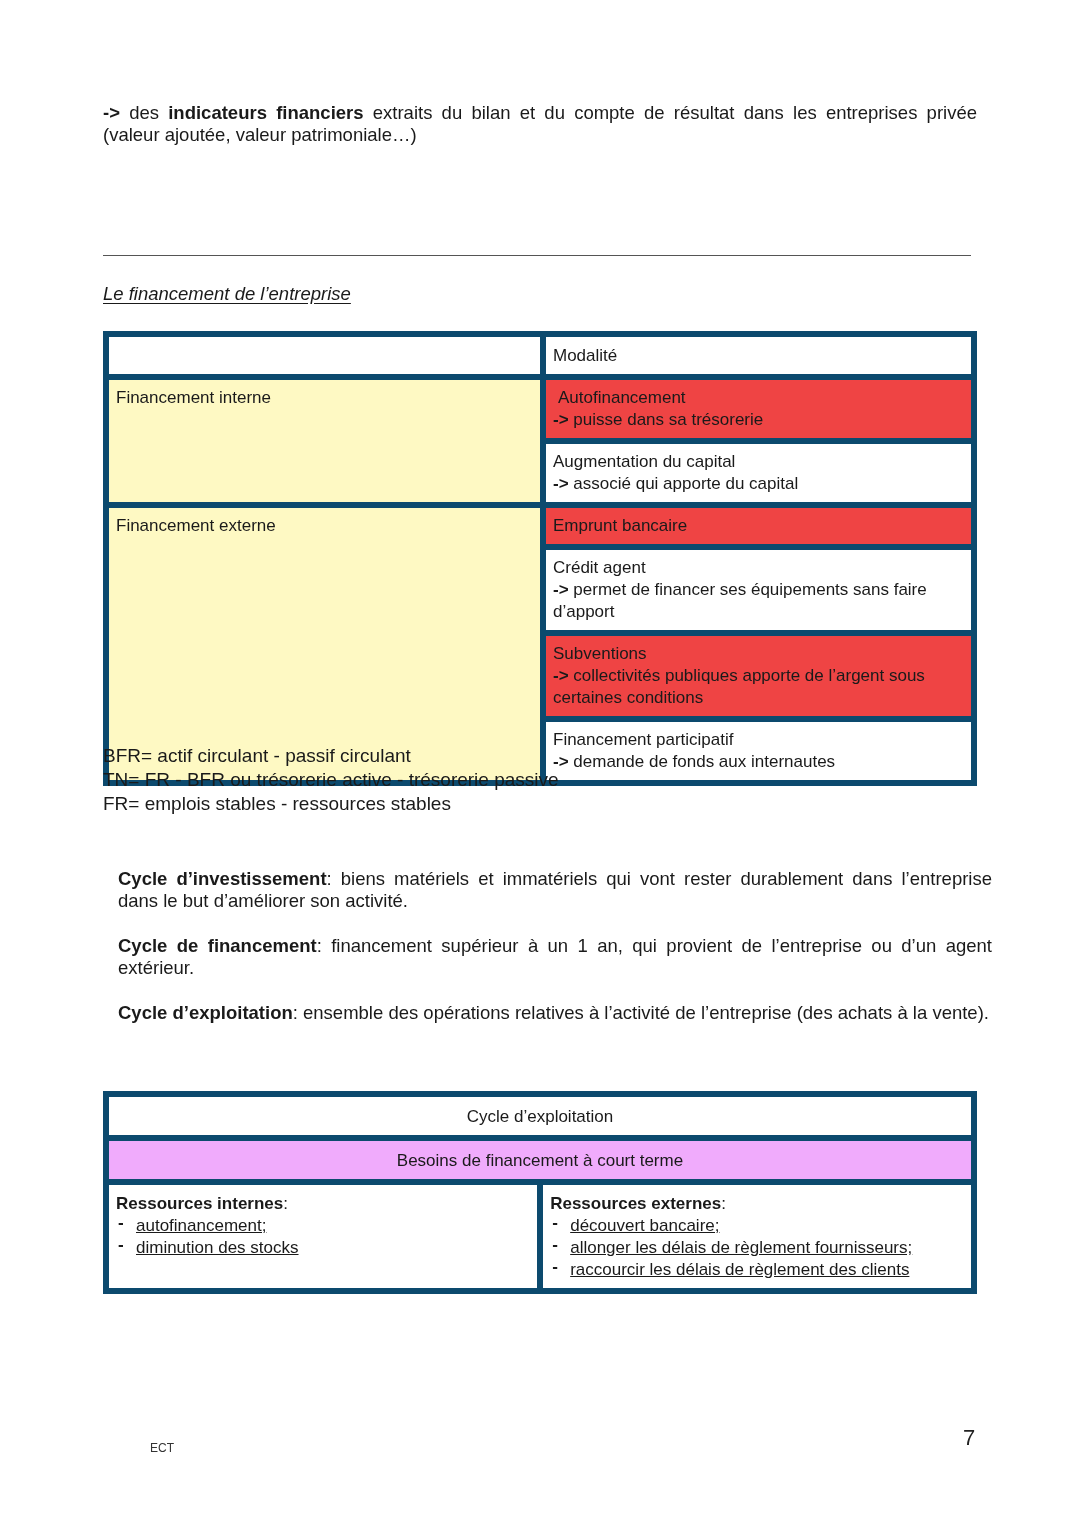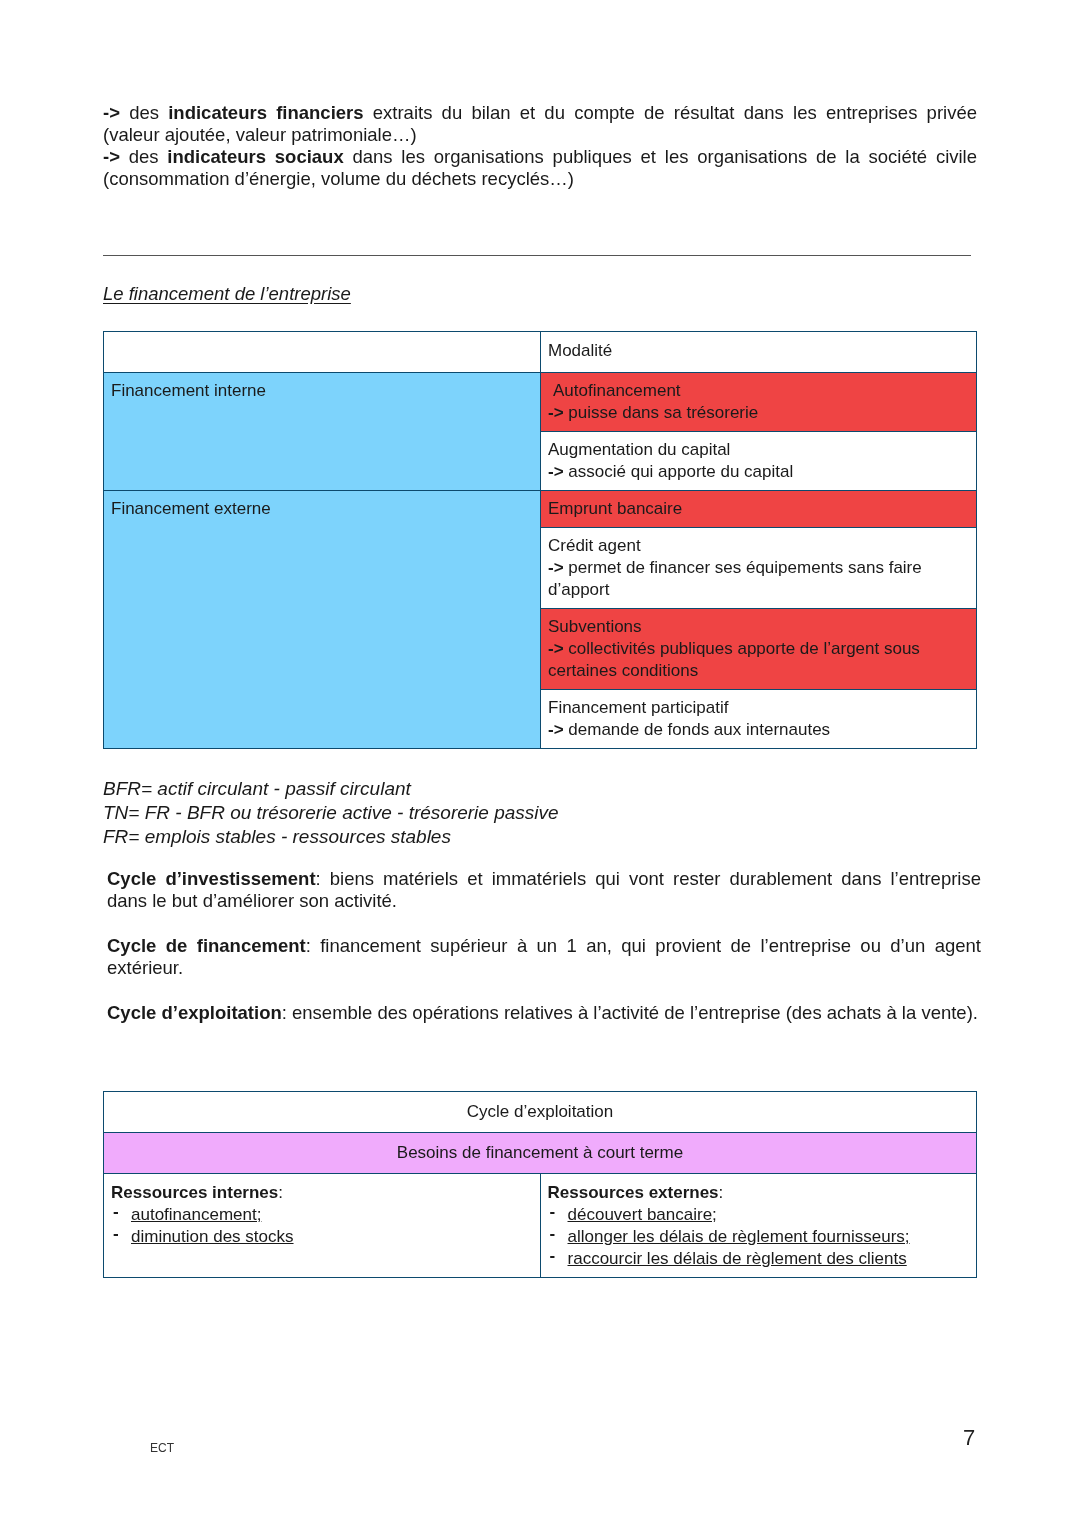--- a/index.html
+++ b/index.html
@@ -14,51 +14,50 @@
     .page { position: absolute; left: 103px; top: 0; width: 874px; }
     .intro { position: absolute; top: 102px; left: 0; width: 874px; text-align: justify; }
     .intro p { margin: 0; }
     .intro b { font-weight: bold; }
     .rule { position: absolute; top: 255px; left: 0; width: 868px; height: 0; border-top: 1.5px solid #555; }
     .section-title {
       position: absolute; top: 283px; left: 0;
       font-style: italic; text-decoration: underline; text-underline-offset: 3px;
     }
     table { border-collapse: collapse; width: 874px; font-size: 17px; line-height: 22px; }
-    td { border: 1px solid #0c4a6e; vertical-align: top; padding: 7px 7px; }
+    td { border: 6px solid #0c4a6e; vertical-align: top; padding: 7px 7px; }
     .tbl1 { position: absolute; top: 331px; left: 0; }
-    .tbl1 td.left { width: 437px; background: #7dd3fc; }
+    .tbl1 td.left { width: 437px; background: #fef9c3; }
     .tbl1 td.hdr-left { background: #ffffff; }
     .tbl1 td.g { background: #ef4444; margin-top: 8px; }
     .tbl1 td.w { background: #ffffff; }
     .tbl1 tr.r-hdr td { height: 41px; padding-top: 8px; }
     .arrow { font-weight: bold; }
-    .formulas { position: absolute; top: 777px; left: 0; font-style: italic; line-height: 24px; font-size: 19px; }
+    .formulas { position: absolute; top: 744px; left: 0; line-height: 24px; font-size: 19px; }
     .formulas div { margin: 0; }
-    .cycles { position: absolute; top: 868px; left: 4px; width: 874px; text-align: justify; }
+    .cycles { position: absolute; top: 868px; left: 15px; width: 874px; text-align: justify; }
     .cycles p { margin: 0 0 23px 0; line-height: 22px; }
     .cycles b { font-weight: bold; }
     .tbl2 { position: absolute; top: 1091px; left: 0; }
     .tbl2 td.center { text-align: center; height: 41px; padding-top: 9px; }
     .tbl2 td.gray { background: #f0abfc; }
     .tbl2 td.half { width: 437px; height: 103px; padding-top: 8px; }
     .tbl2 ul { list-style: none; text-decoration: underline; }
     .tbl2 li { position: relative; padding-left: 20px; }
     .tbl2 li::before { content: "-"; position: absolute; left: 2px; top: -3px; font-weight: bold; }
     .footer-left { position: absolute; top: 1437px; left: 150px; font-size: 12px; color: #333; }
     .footer-right { position: absolute; top: 1427px; left: 963px; font-size: 22px; color: #222; }
   </style>
 </head>
 <body>
 
 <div class="page">
 
   <div class="intro">
     <p><b>-&gt;</b><span> des </span><b>indicateurs financiers</b><span> extraits du bilan et du compte de résultat dans les entreprises privée (valeur ajoutée, valeur patrimoniale…)</span></p>
-    <p><b>-&gt;</b><span> des </span><b>indicateurs sociaux</b><span> dans les organisations publiques et les organisations de la société civile (consommation d’énergie, volume du déchets recyclés…)</span></p>
   </div>
 
   <div class="rule"></div>
 
   <div class="section-title">Le financement de l’entreprise</div>
 
   <table class="tbl1">
     <tbody>
         <tr class="r-hdr">
       <td class="left hdr-left"></td>

